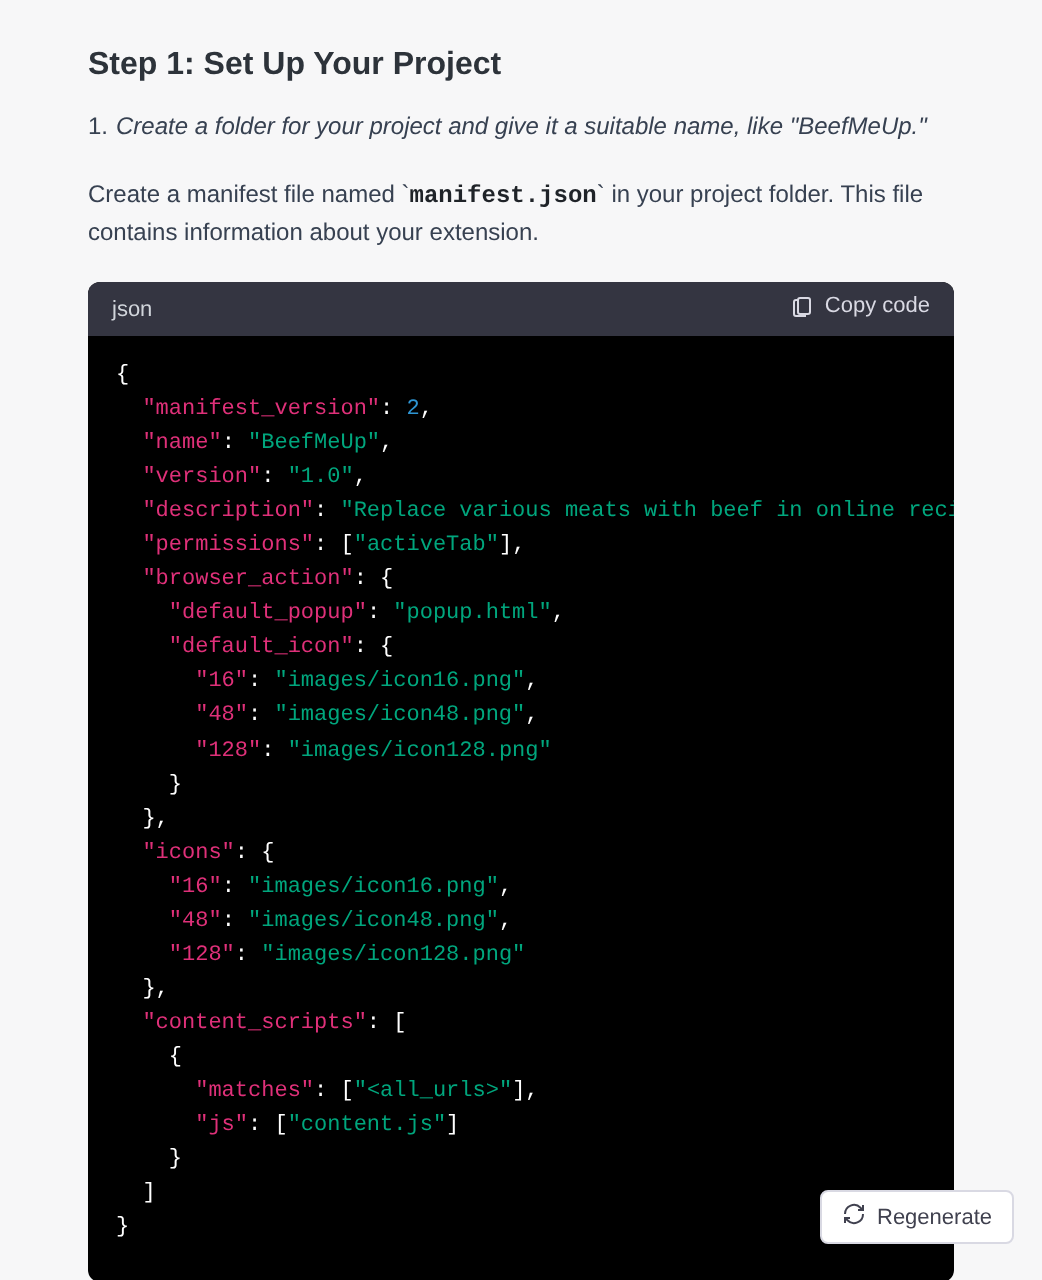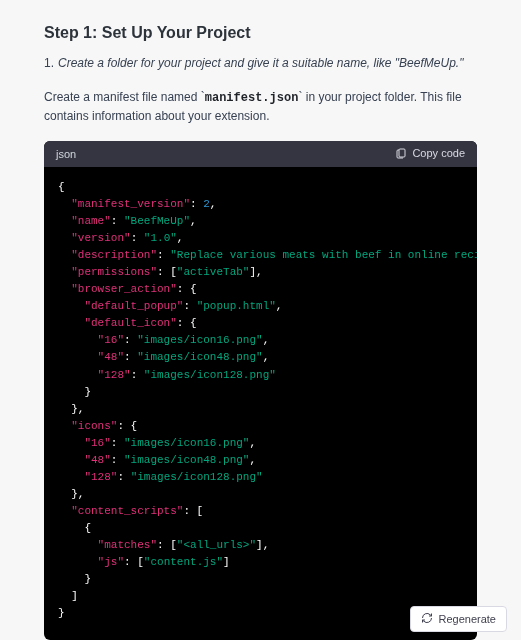--- a/index.html
+++ b/index.html
@@ -82,21 +82,21 @@
   }
   .tok-key   { color: #df3079; }   
   .tok-str   { color: #00a67d; }   
   .tok-num   { color: #2e95d3; }   
   .tok-punc  { color: #ffffff; }
   .tok-brace { color: #ffffff; }
 
   .regen-btn {
     position: absolute;
     right: 14px;
-    bottom: 8px;
+    bottom: 18px;
     background: #ffffff;
     border: 1px solid #d9d9e3;
     border-radius: 4px;
     font-size: 11px;
     color: #40414f;
     padding: 5px 10px;
     display: inline-flex;
     align-items: center;
     gap: 6px;
     cursor: pointer;

